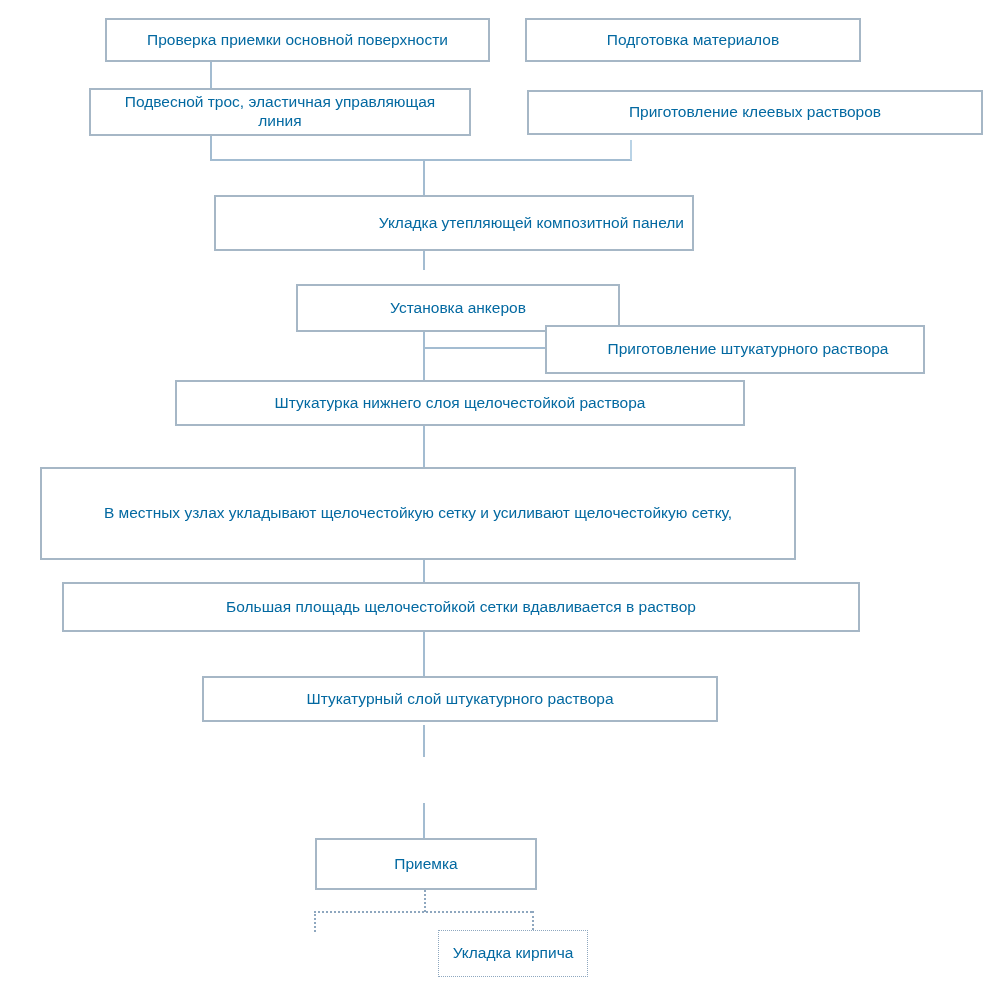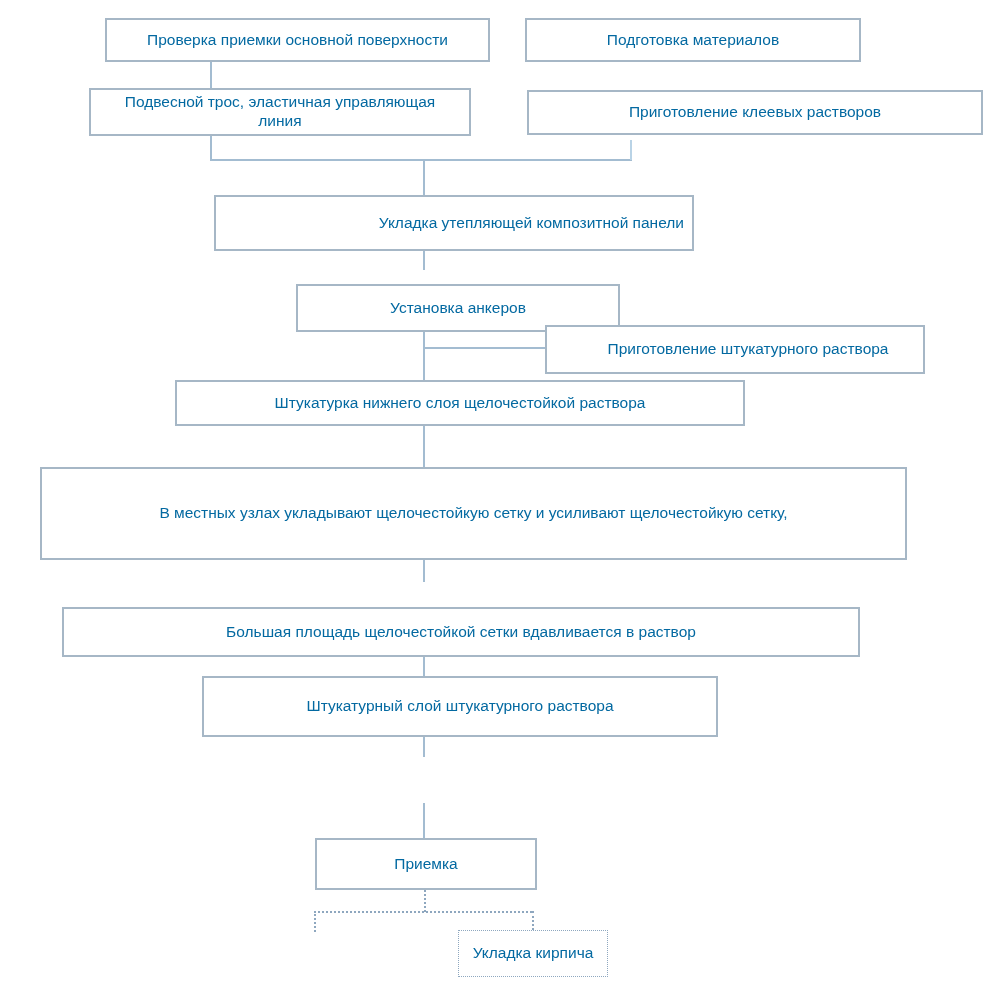--- a/index.html
+++ b/index.html
@@ -85,45 +85,45 @@
 
   <div class="node" style="left:545px; top:325px; width:380px; height:49px;padding-left:34px;">
     <span class="lbl">Приготовление штукатурного раствора</span>
   </div>
 
   <div class="node" style="left:175px; top:380px; width:570px; height:46px;">
     <span class="lbl">Штукатурка нижнего слоя щелочестойкой раствора</span>
   </div>
   <div class="conn v" style="left:423px; top:426px; height:41px;"></div>
 
-  <div class="node" style="left:40px; top:467px; width:867px; height:93px;">
+  <div class="node" style="left:40px; top:467px; width:756px; height:93px;">
     <span>
       <span class="lbl">В местных узлах укладывают щелочестойкую сетку и усиливают щелочестойкую сетку,</span>
     </span>
   </div>
   <div class="conn v" style="left:423px; top:560px; height:22px;"></div>
 
-  <div class="node" style="left:62px; top:582px; width:798px; height:50px;margin-top:25px;">
+  <div class="node" style="left:62px; top:582px; width:798px; height:50px;">
     <span class="lbl">Большая площадь щелочестойкой сетки вдавливается в раствор</span>
   </div>
   <div class="conn v" style="left:423px; top:632px; height:44px;"></div>
 
-  <div class="node" style="left:202px; top:676px; width:516px; height:61px;text-align:center;">
+  <div class="node" style="left:202px; top:676px; width:516px; height:46px;text-align:center;">
     <span class="lbl">Штукатурный слой штукатурного раствора</span>
   </div>
   <div class="conn v" style="left:423px; top:725px; height:32px;"></div>
 
   <div class="conn v" style="left:423px; top:803px; height:35px;"></div>
 
   <div class="node" style="left:315px; top:838px; width:222px; height:52px;text-align:center;">
     <span class="lbl">Приемка</span>
   </div>
 
   <div class="conn v dot" style="left:424px; top:890px; height:22px;"></div>
   <div class="conn h dot" style="left:314px; top:911px; width:218px;"></div>
   <div class="conn v dot" style="left:314px; top:911px; height:21px;"></div>
   <div class="conn v dot" style="left:532px; top:911px; height:19px;"></div>
 
-  <div class="node dotted" style="left:458px; top:930px; width:150px; height:47px;">
+  <div class="node dotted" style="left:438px; top:930px; width:150px; height:47px;">
     <span class="lbl">Укладка кирпича</span>
   </div>
 
 </div>
 
 </body></html>

